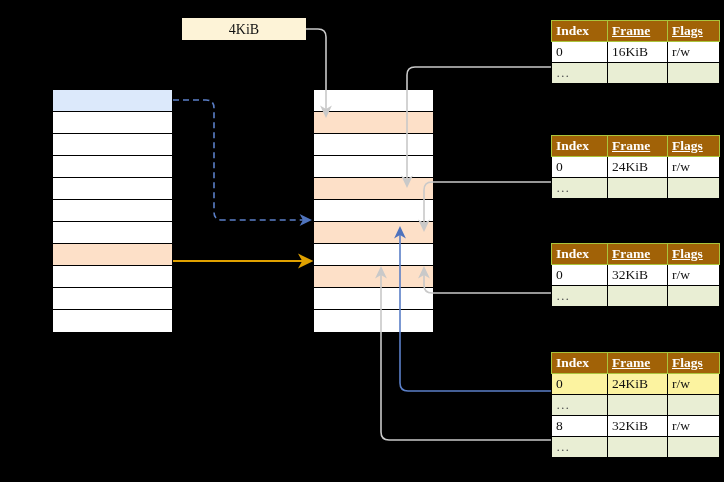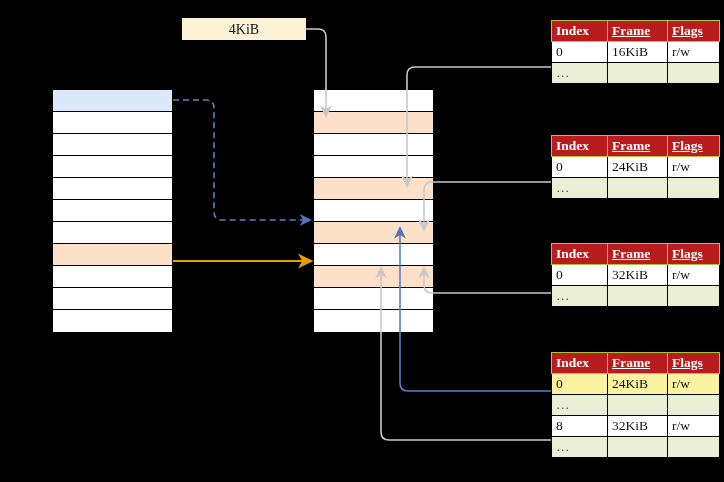--- a/index.html
+++ b/index.html
@@ -33,21 +33,21 @@
     font-size:13.5px;color:#111;
   }
   .ptable td,.ptable th{
     border:1px solid #000;
     padding:1px 4px;
     height:21px;box-sizing:border-box;
     text-align:left;vertical-align:middle;
     font-weight:normal;
   }
   .ptable th{
-    background:#b91c1c;color:#ffffff;font-weight:bold;
+    background:#a16207;color:#ffffff;font-weight:bold;
     border:1px solid #aac43c;
   }
   .ptable th.sep{border-left:1px solid #ffffff;text-decoration:underline;}
   .ptable tr.alt td{background:#e9eed4;color:#555;}
   .ptable td.hl{background:#fcf3a0;}
   .c-index{width:56px;}
   .c-frame{width:60px;}
   .c-flags{width:52px;}
 
   

